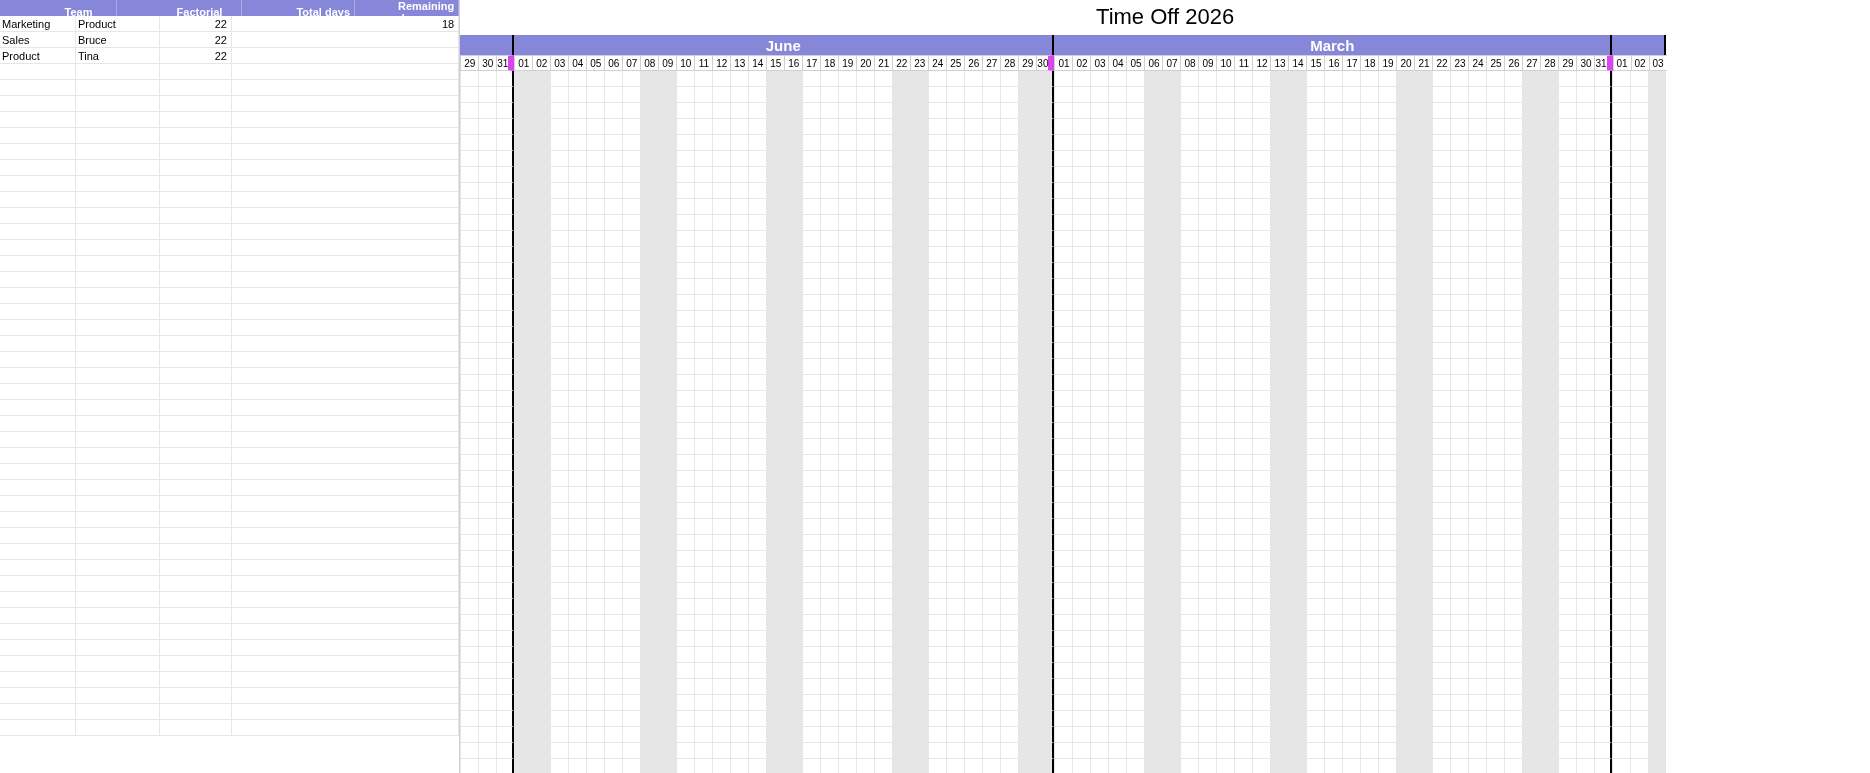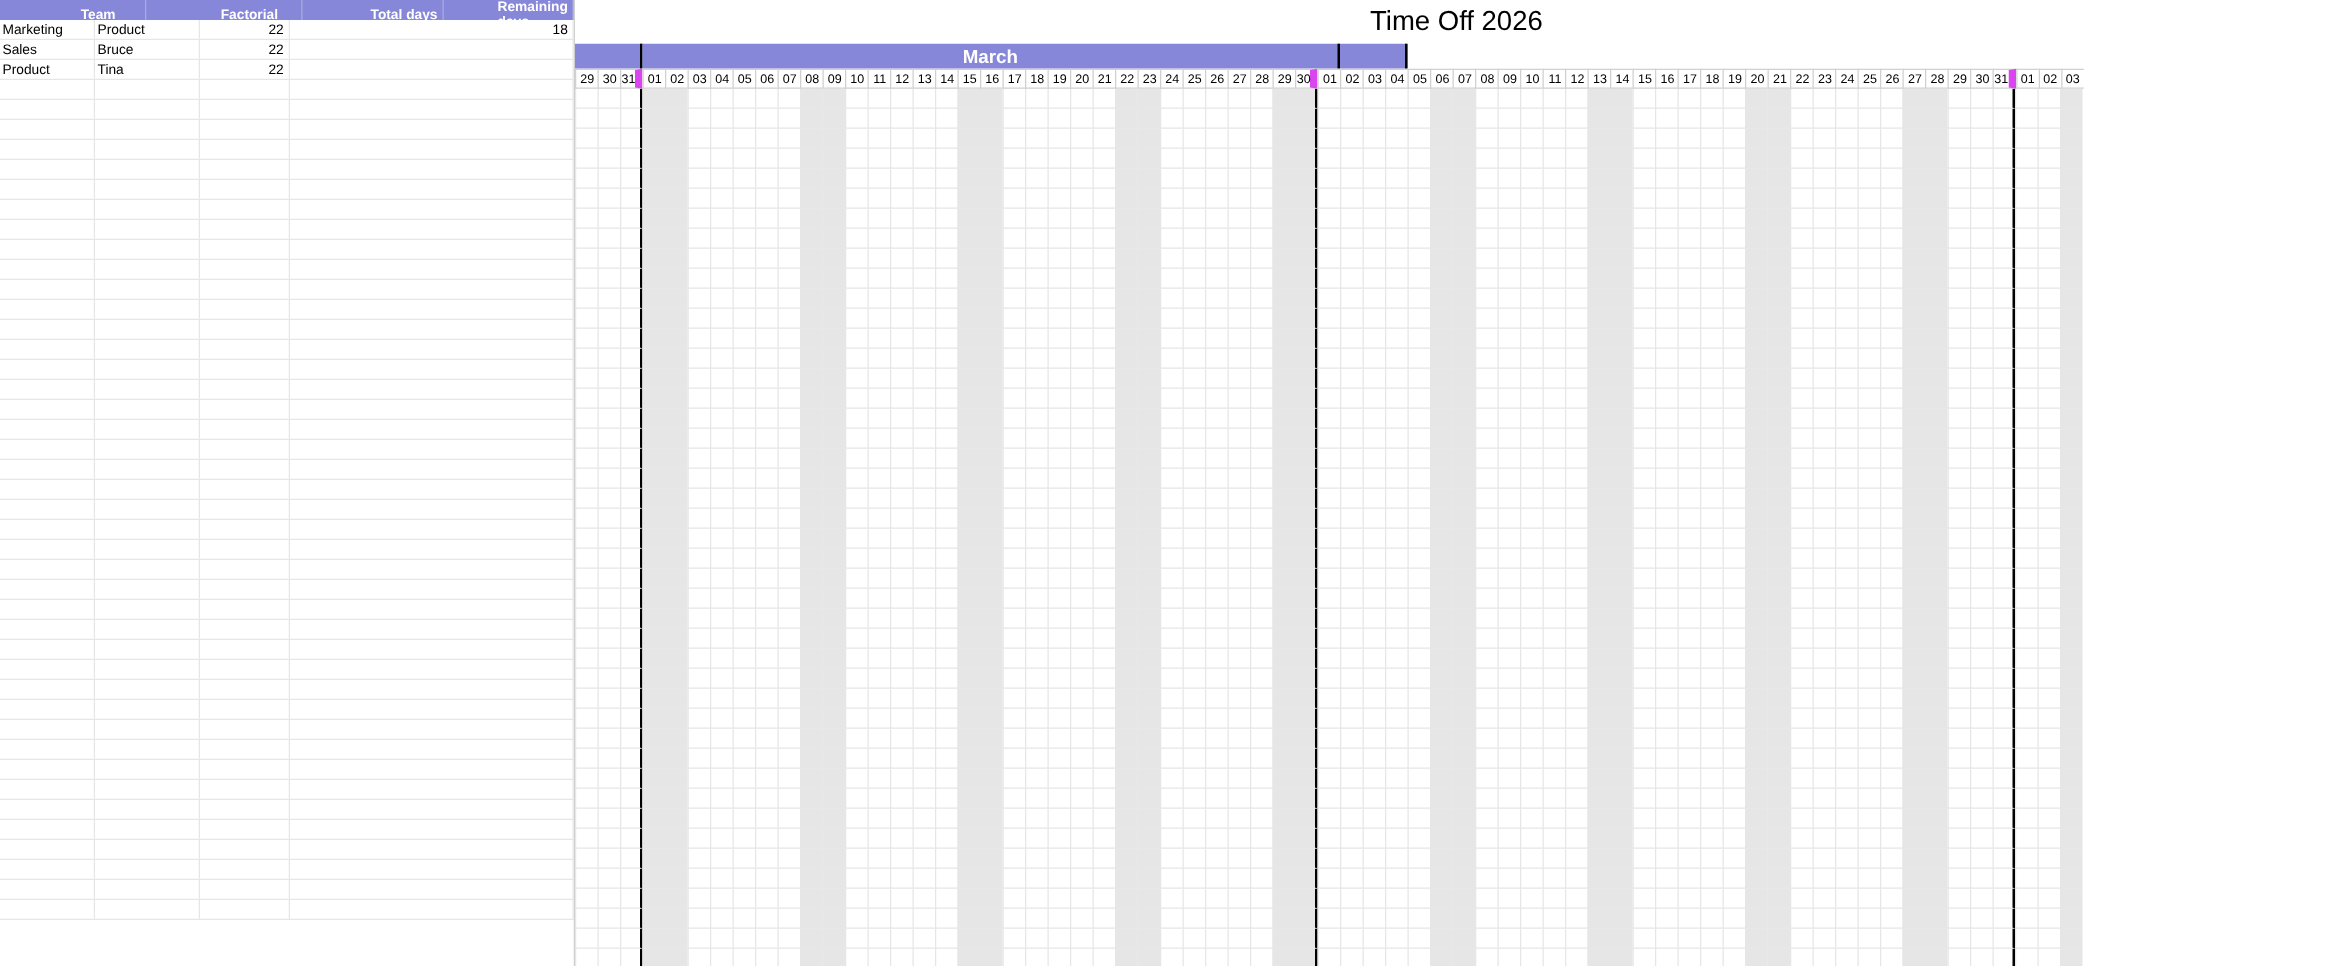--- a/index.html
+++ b/index.html
@@ -324,20 +324,21 @@
           <div class="c-tot"></div>
           <div class="c-rem"></div>
         </div>
       </div>
   </div>
 
   <div class="right">
     <div class="title">Time Off 2026</div>
     <div class="months" id="monthBands">
         <div class="month" style="flex: 0 0 54px;"></div>
+        <div class="month" style="flex: 0 0 540px;">June</div>
         <div class="month" style="flex: 0 0 558px;">March</div>
         <div class="month" style="flex: 0 0 54px;"></div>
       </div>
     <div class="days" id="dayHeader">
         <div class="day">29</div>
         <div class="day">30</div>
         <div class="day month-end">31</div>
         <div class="day">01</div>
         <div class="day">02</div>
         <div class="day">03</div>

